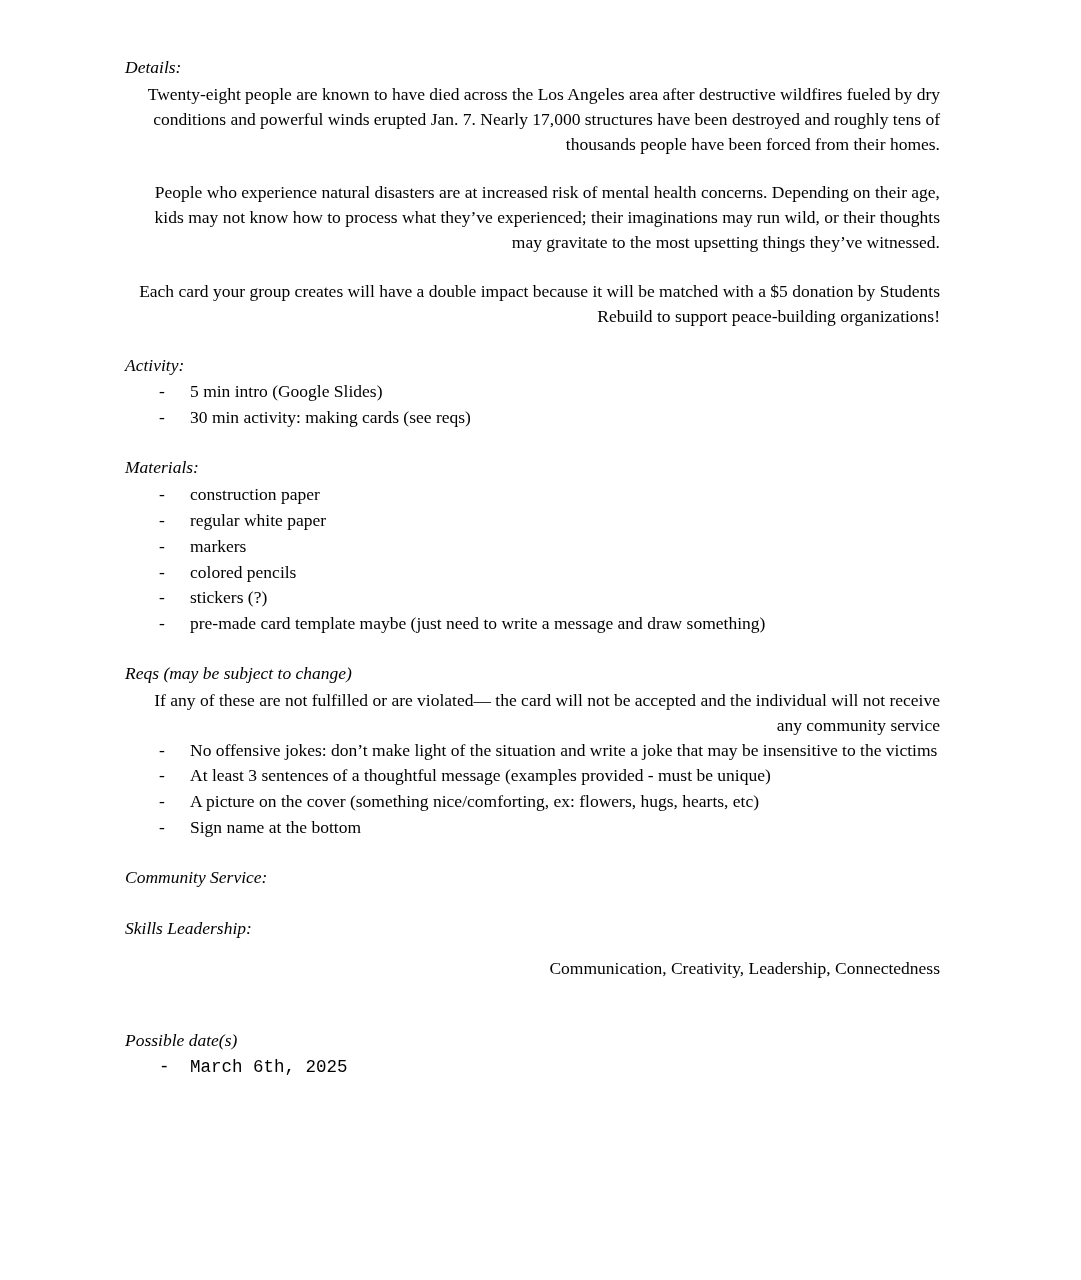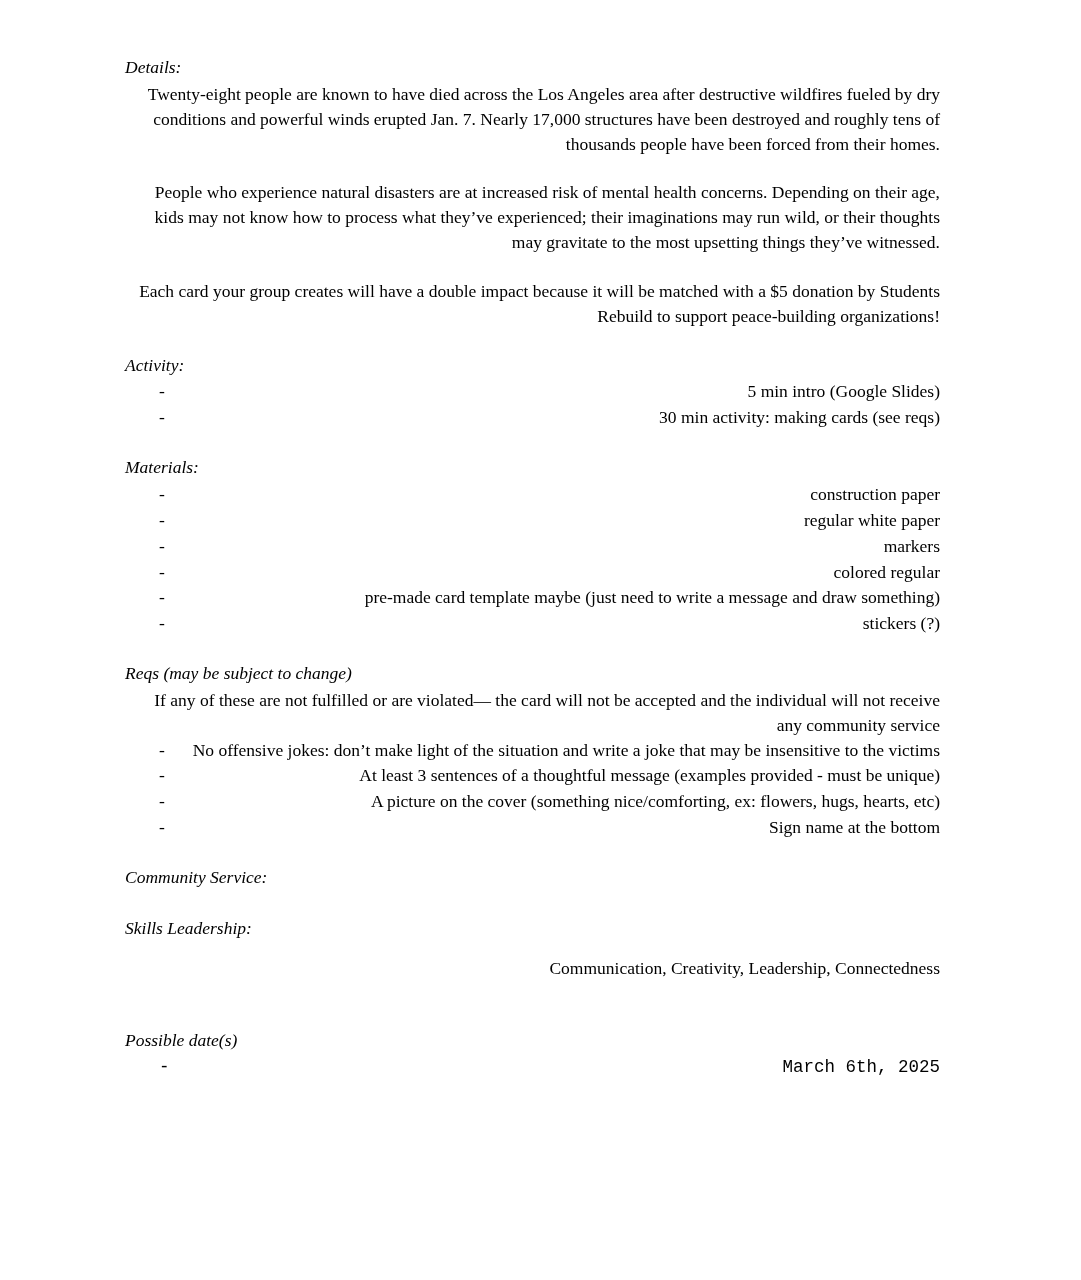--- a/index.html
+++ b/index.html
@@ -40,21 +40,20 @@
   .spacer-line {
     height: 24px;
   }
   .spacer-small {
     height: 13px;
   }
   ul.dash-list {
     list-style: none;
     margin: 0;
     padding: 0 0 0 34px;
-    text-align: right;
   }
   ul.dash-list li {
     position: relative;
     padding-left: 31px;
     font-size: 17.5px;
     line-height: 1.42;
     margin: 0 0 1px 0;
   }
   ul.dash-list li::before {
     content: "-";
@@ -96,23 +95,23 @@
     </div>
 
     <div class="spacer-line"></div>
 
     <div class="block">
       <div class="section-head">Materials:</div>
       <ul class="dash-list">
         <li>construction paper</li>
         <li>regular white paper</li>
         <li>markers</li>
-        <li>colored regular</li>
+        <li>colored pencils</li>
+        <li>stickers (?)</li>
         <li>pre-made card template maybe  (just need to write a message and draw something)</li>
-        <li>stickers (?)</li>
       </ul>
     </div>
 
     <div class="spacer-line"></div>
 
     <div class="block">
       <div class="section-head">Reqs (may be subject to change)</div>
       <p class="para">If any of these are not fulfilled or are violated— the card will not be accepted and the individual will not receive any community service</p>
       <ul class="dash-list">
         <li>No offensive jokes: don’t make light of the situation and write  a joke that may be insensitive to the victims</li>

